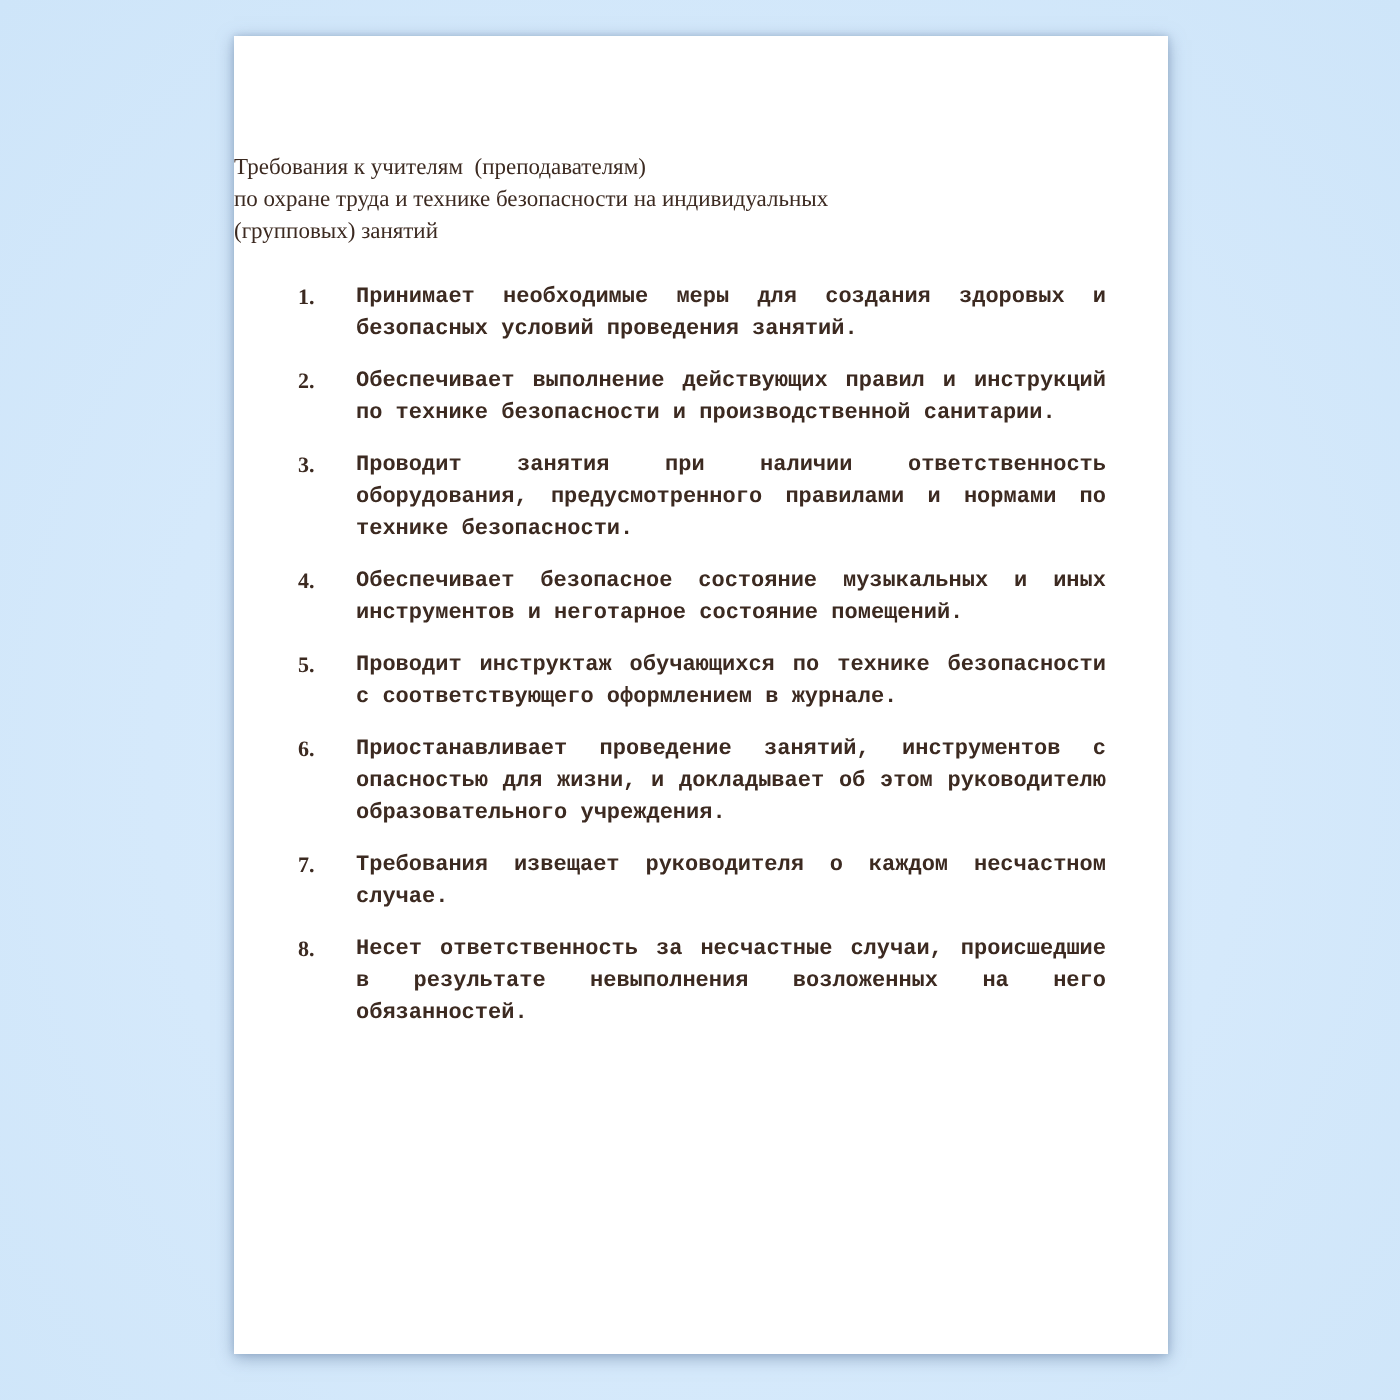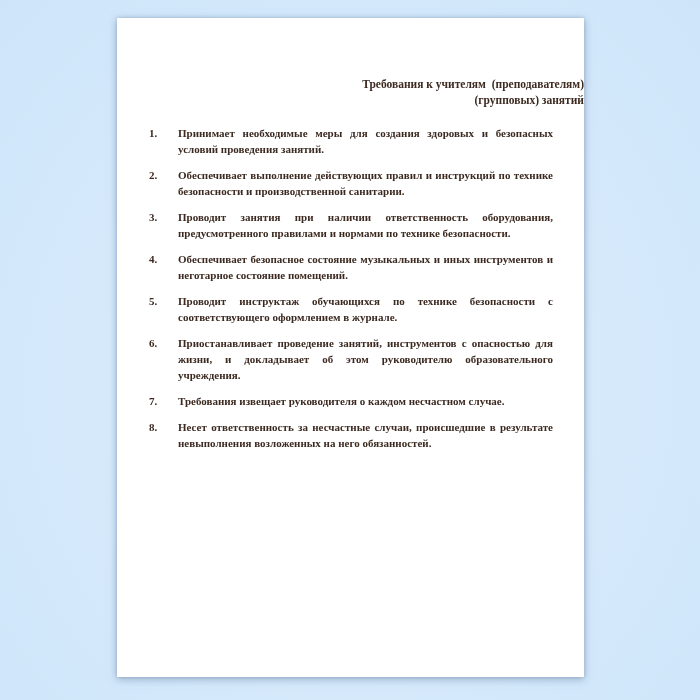--- a/index.html
+++ b/index.html
@@ -22,22 +22,22 @@
     position: absolute;
     left: 117px;
     top: 18px;
     width: 467px;
     height: 659px;
     background: #ffffff;
     box-shadow: 0 2px 8px rgba(96, 122, 158, 0.55), 0 0 3px rgba(96, 122, 158, 0.30);
   }
   .doc-title {
     margin-top: 58px;
-    text-align: right;
-    font-weight: bold;
+    text-align: left;
+    font-weight: normal;
     font-size: 11.5px;
     line-height: 16px;
     color: #3c2a21;
   }
   .title-line {
     white-space: pre-wrap;
   }
   .req-list {
     margin: 17px 31px 0 61px;
     padding: 0;
@@ -54,30 +54,32 @@
   .req-num {
     position: absolute;
     left: -29px;
     top: 0;
   }
   .req-text {
     display: block;
     text-align: justify;
     -webkit-hyphens: manual;
     hyphens: manual;
+    font-family: Liberation Mono, monospace;
   }
 </style>
 </head>
 <body>
 
 <div class="scene">
   <div class="paper">
 
     <div class="doc-title">
       <div class="title-line">Требования к учителям  (преподавателям)</div>
+      <div class="title-line">по охране труда и технике безопасности на индивидуальных</div>
       <div class="title-line">(групповых) занятий</div>
     </div>
 
     <div class="req-list">
       <div class="req-item">
         <span class="req-num">1.</span>
         <span class="req-text">Принимает необходимые меры для создания здоровых и безопасных условий про­ведения занятий.</span>
       </div>
       <div class="req-item">
         <span class="req-num">2.</span>

